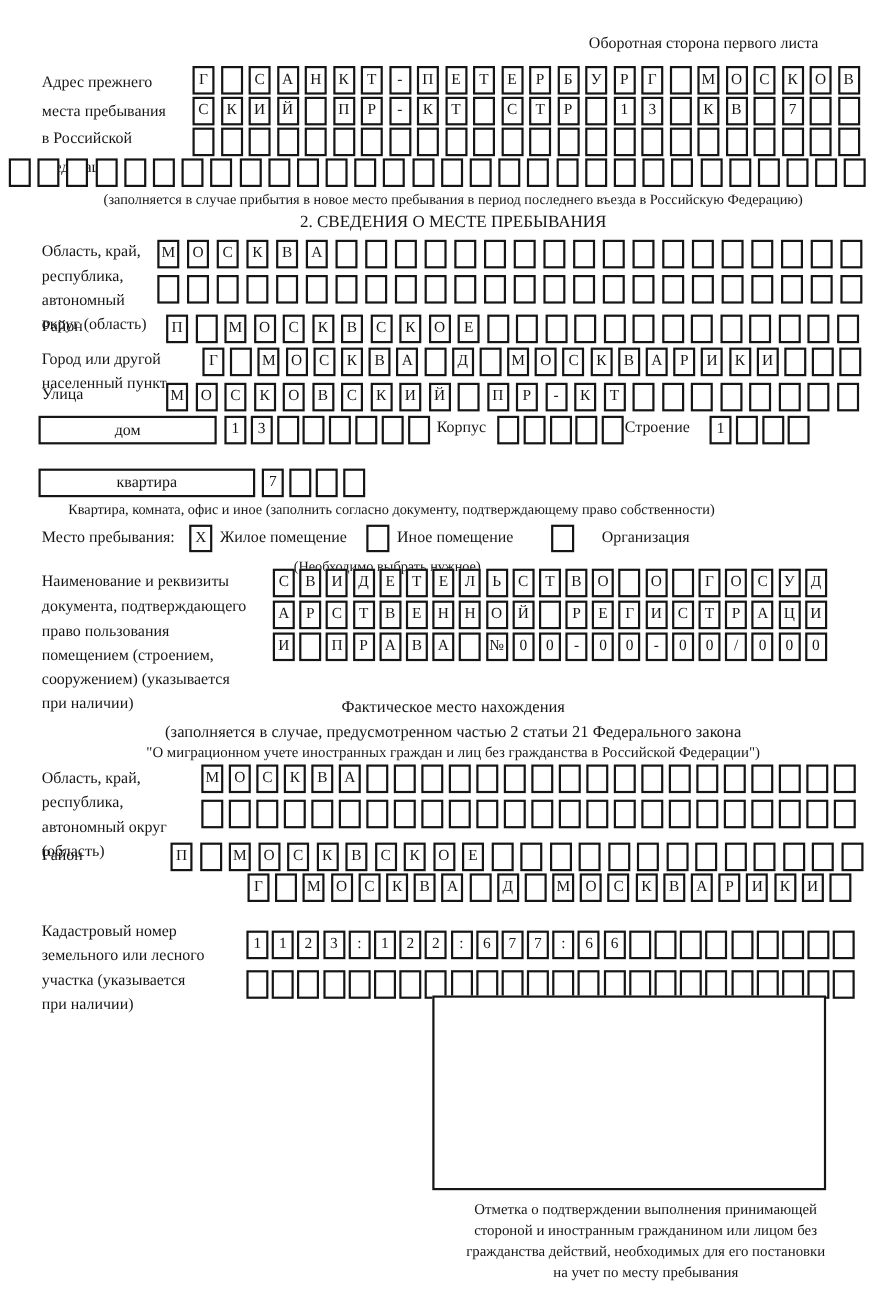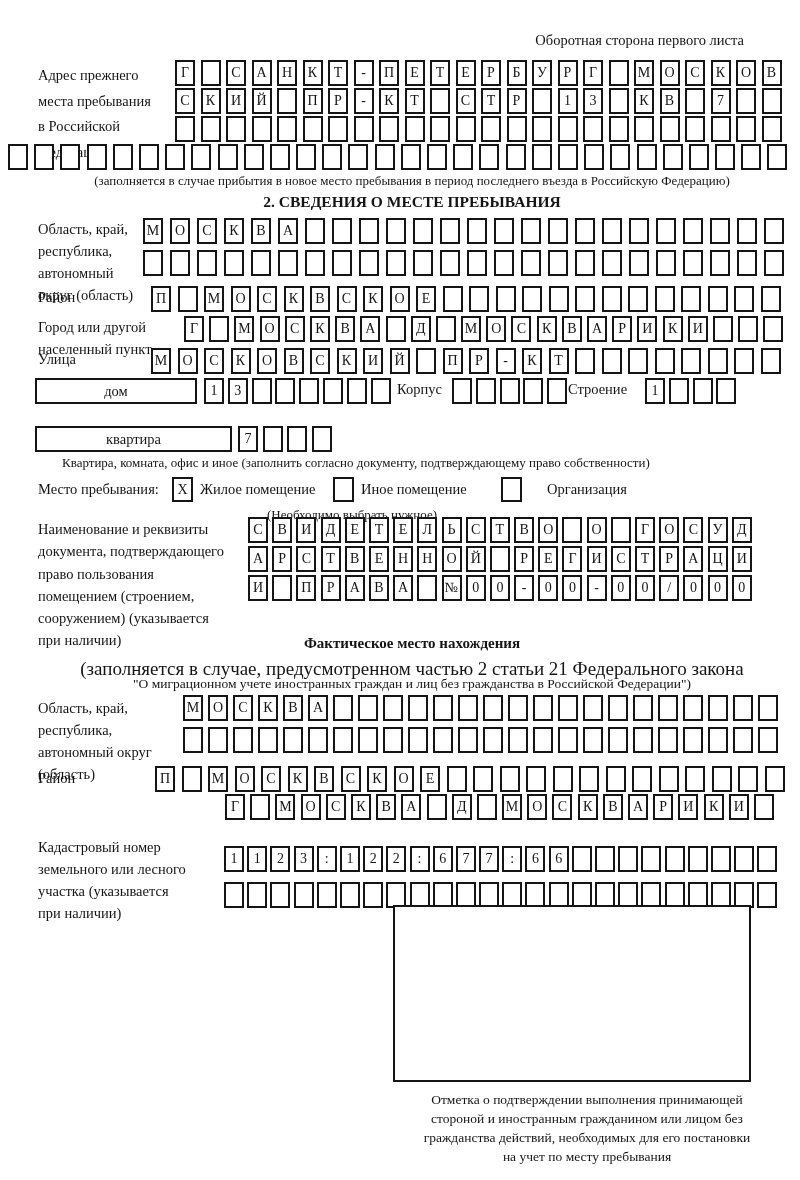--- a/index.html
+++ b/index.html
@@ -15,21 +15,21 @@
   .lbl .ln { white-space:nowrap; }
   .row { position:absolute; display:flex; }
   .cell {
     width:20px; height:26px; flex:0 0 auto;
     border:2px solid #151515;
     display:flex; align-items:center; justify-content:center;
     font-size:14px; background:#fff;
   }
   .cap { position:absolute; font-size:13px;padding-left:24px; }
   .center { left:0; width:800px; text-align:center; }
-  .bold { font-weight:bold; }
+  .bold { font-weight:normal; }
   .wbox {
     position:absolute; height:26px; border:2px solid #151515;
     display:flex; align-items:center; justify-content:center;
     font-size:14.5px; background:#fff;
   }
   .cbx {
     position:absolute; width:21px; height:25px; border:2px solid #151515;
     display:flex; align-items:center; justify-content:center;
     font-size:14px; background:#fff;
   }
@@ -425,21 +425,21 @@
       <span class="cell">-</span>
       <span class="cell">0</span>
       <span class="cell">0</span>
       <span class="cell">/</span>
       <span class="cell">0</span>
       <span class="cell">0</span>
       <span class="cell">0</span>
     </div>
 
   <div class="cap center bold" style="top:635px;font-size:15px">Фактическое место нахождения</div>
-  <div class="cap center" style="top:658px;font-size:19px">(заполняется в случае, предусмотренном частью 2 статьи 21 Федерального закона</div>
+  <div class="cap center" style="top:658px;font-size:15px">(заполняется в случае, предусмотренном частью 2 статьи 21 Федерального закона</div>
   <div class="cap center" style="top:676px;font-size:13.5px">"О миграционном учете иностранных граждан и лиц без гражданства в Российской Федерации")</div>
 
   <div class="lbl" style="left:38px;top:697px;width:150px;line-height:22px">
     <div class="ln">Область, край,</div>
     <div class="ln">республика,</div>
     <div class="ln">автономный округ</div>
     <div class="ln">(область)</div>
   </div>
   <div class="row" style="left:183px;top:695px;gap:5px">
       <span class="cell">М</span>

